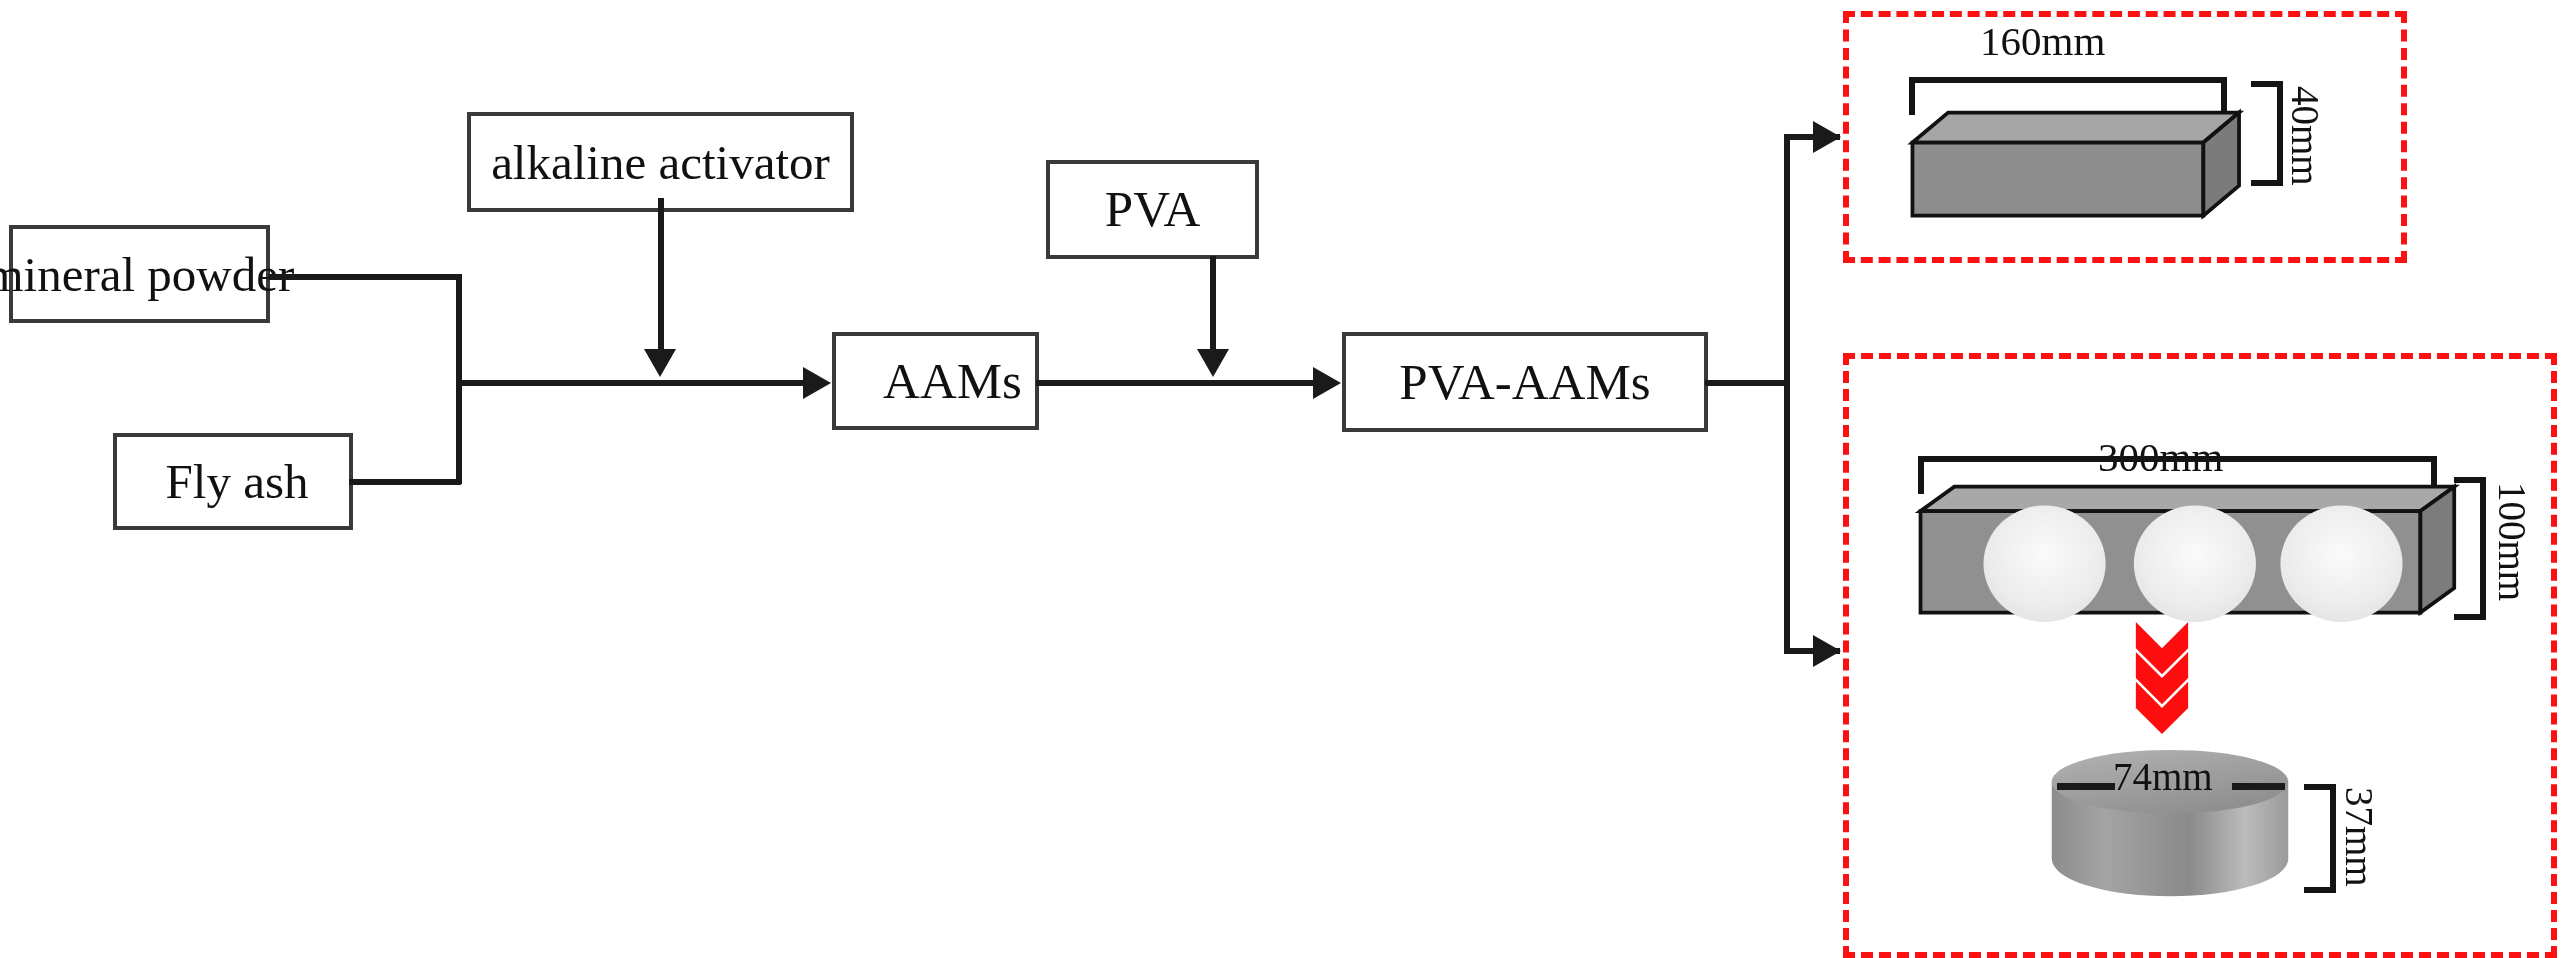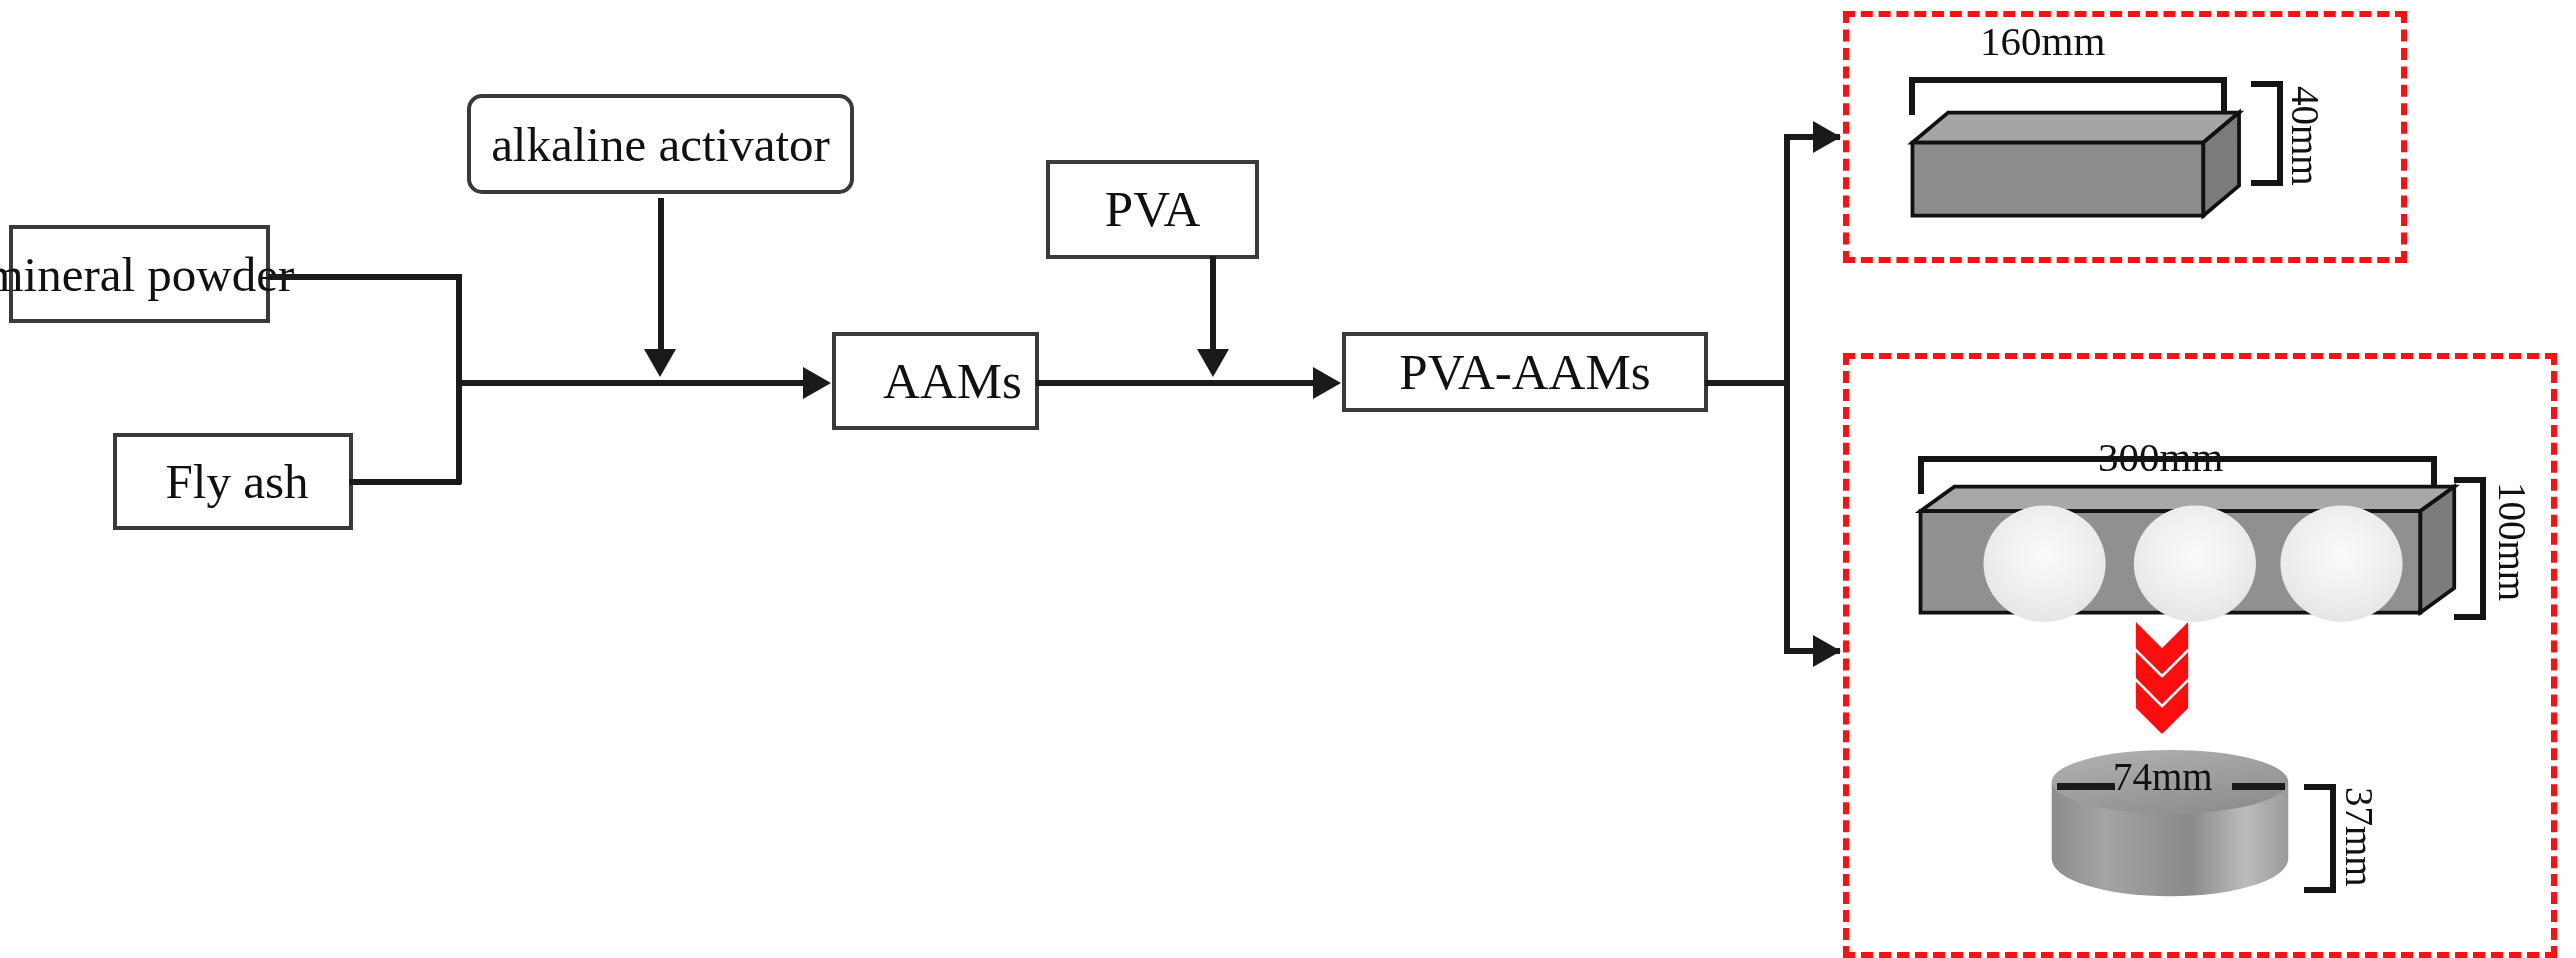--- a/index.html
+++ b/index.html
@@ -65,40 +65,40 @@
     <span>Fly ash</span>
   </div>
 
   <div class="hline" style="left:268px;top:274px;width:194px;"></div>
   <div class="hline" style="left:349px;top:479px;width:112px;"></div>
   <div class="vline" style="left:456px;top:274px;height:210px;"></div>
 
   <div class="hline" style="left:456px;top:380px;width:357px;"></div>
   <div class="arrow-r" style="left:803px;top:367px;"></div>
 
-  <div class="pbox" style="left:467px;top:94px;width:387px;height:100px;font-size:49px;border-radius:15px;">
+  <div class="pbox" style="left:467px;top:112px;width:387px;height:100px;font-size:49px;">
     <span>alkaline activator</span>
   </div>
   <div class="vline" style="left:658px;top:198px;height:154px;"></div>
   <div class="arrow-d" style="left:644px;top:349px;"></div>
 
   <div class="pbox" style="left:832px;top:332px;width:207px;height:98px;font-size:51px;padding-left:34px;">
     <span>AAMs</span>
   </div>
 
   <div class="hline" style="left:1036px;top:380px;width:289px;"></div>
   <div class="arrow-r" style="left:1313px;top:367px;"></div>
 
   <div class="pbox" style="left:1046px;top:160px;width:213px;height:99px;font-size:51px;">
     <span>PVA</span>
   </div>
   <div class="vline" style="left:1210px;top:256px;height:96px;"></div>
   <div class="arrow-d" style="left:1197px;top:349px;"></div>
 
-  <div class="pbox" style="left:1342px;top:332px;width:366px;height:80px;font-size:51px;">
+  <div class="pbox" style="left:1342px;top:332px;width:366px;height:100px;font-size:51px;">
     <span>PVA-AAMs</span>
   </div>
 
   <div class="hline" style="left:1705px;top:380px;width:85px;"></div>
   <div class="vline" style="left:1784px;top:134px;height:520px;"></div>
 
   <div class="hline" style="left:1784px;top:134px;width:56px;"></div>
   <div class="arrow-r" style="left:1813px;top:121px;"></div>
 
   <div class="hline" style="left:1784px;top:648px;width:56px;"></div>

